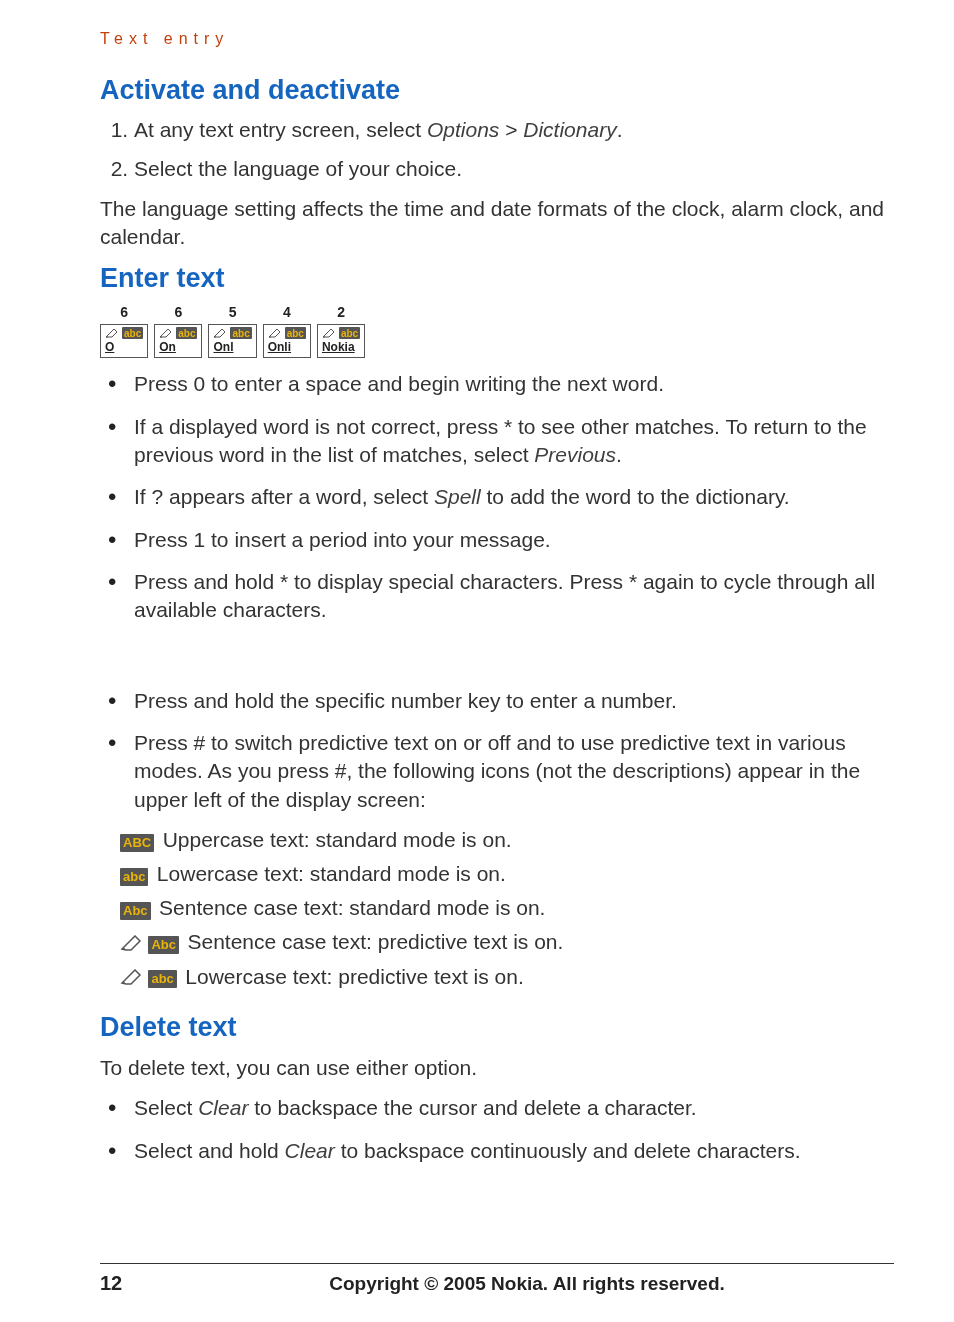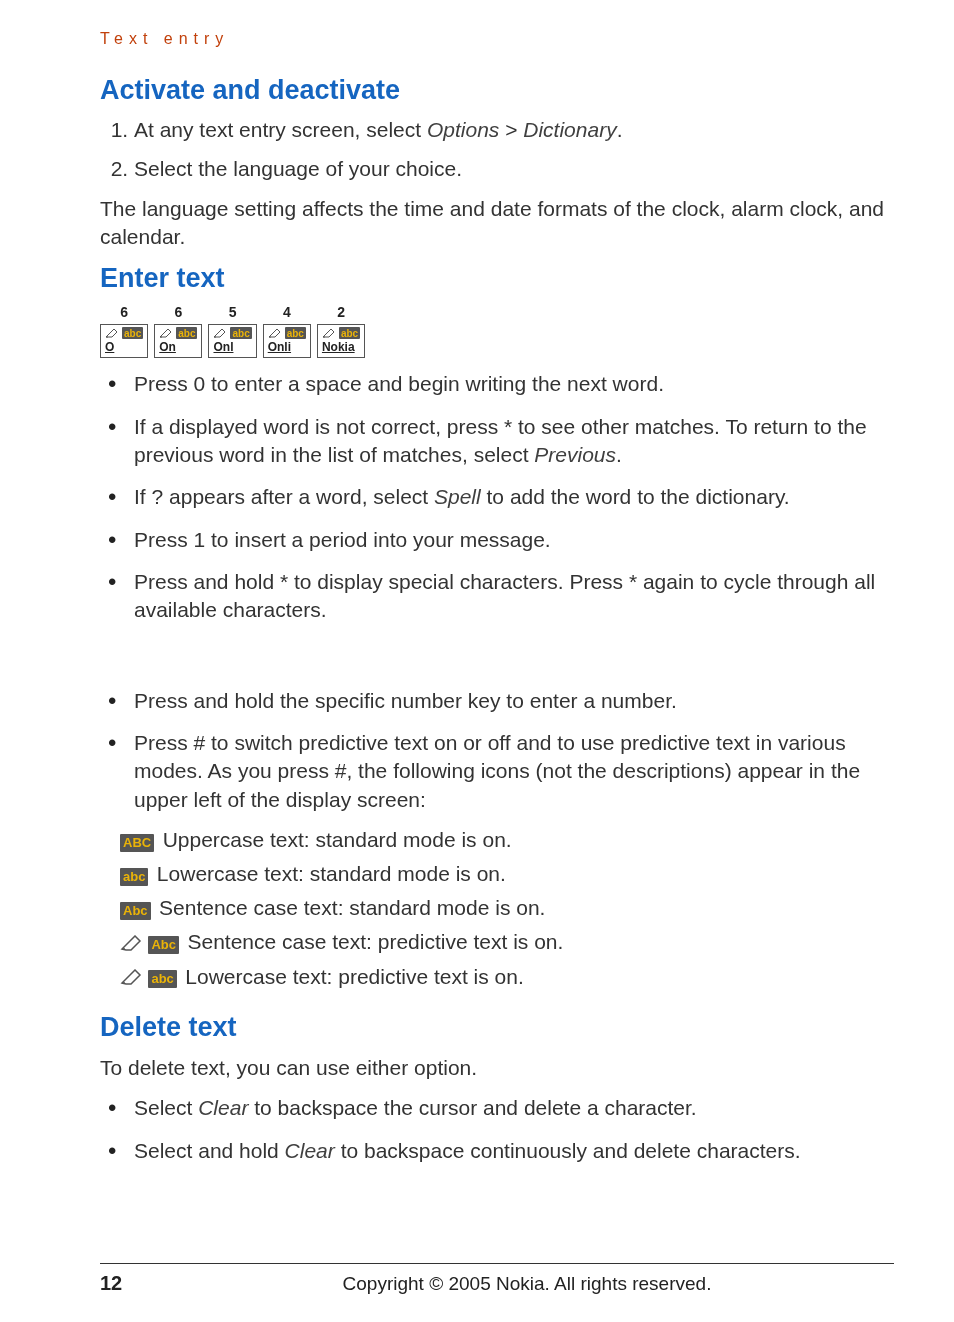--- a/index.html
+++ b/index.html
@@ -155,21 +155,21 @@
   }
   .pagenum {
     font-size: 20px;
     font-weight: 700;
     width: 60px;
   }
   .copyright {
     flex: 1;
     text-align: center;
     font-size: 19px;
-    font-weight: 400;
+    font-weight: 700;
   }
 </style>
 </head>
 <body>
 
 <div class="page">
   <div class="header">Text entry</div>
 
   <div class="columns">
 

